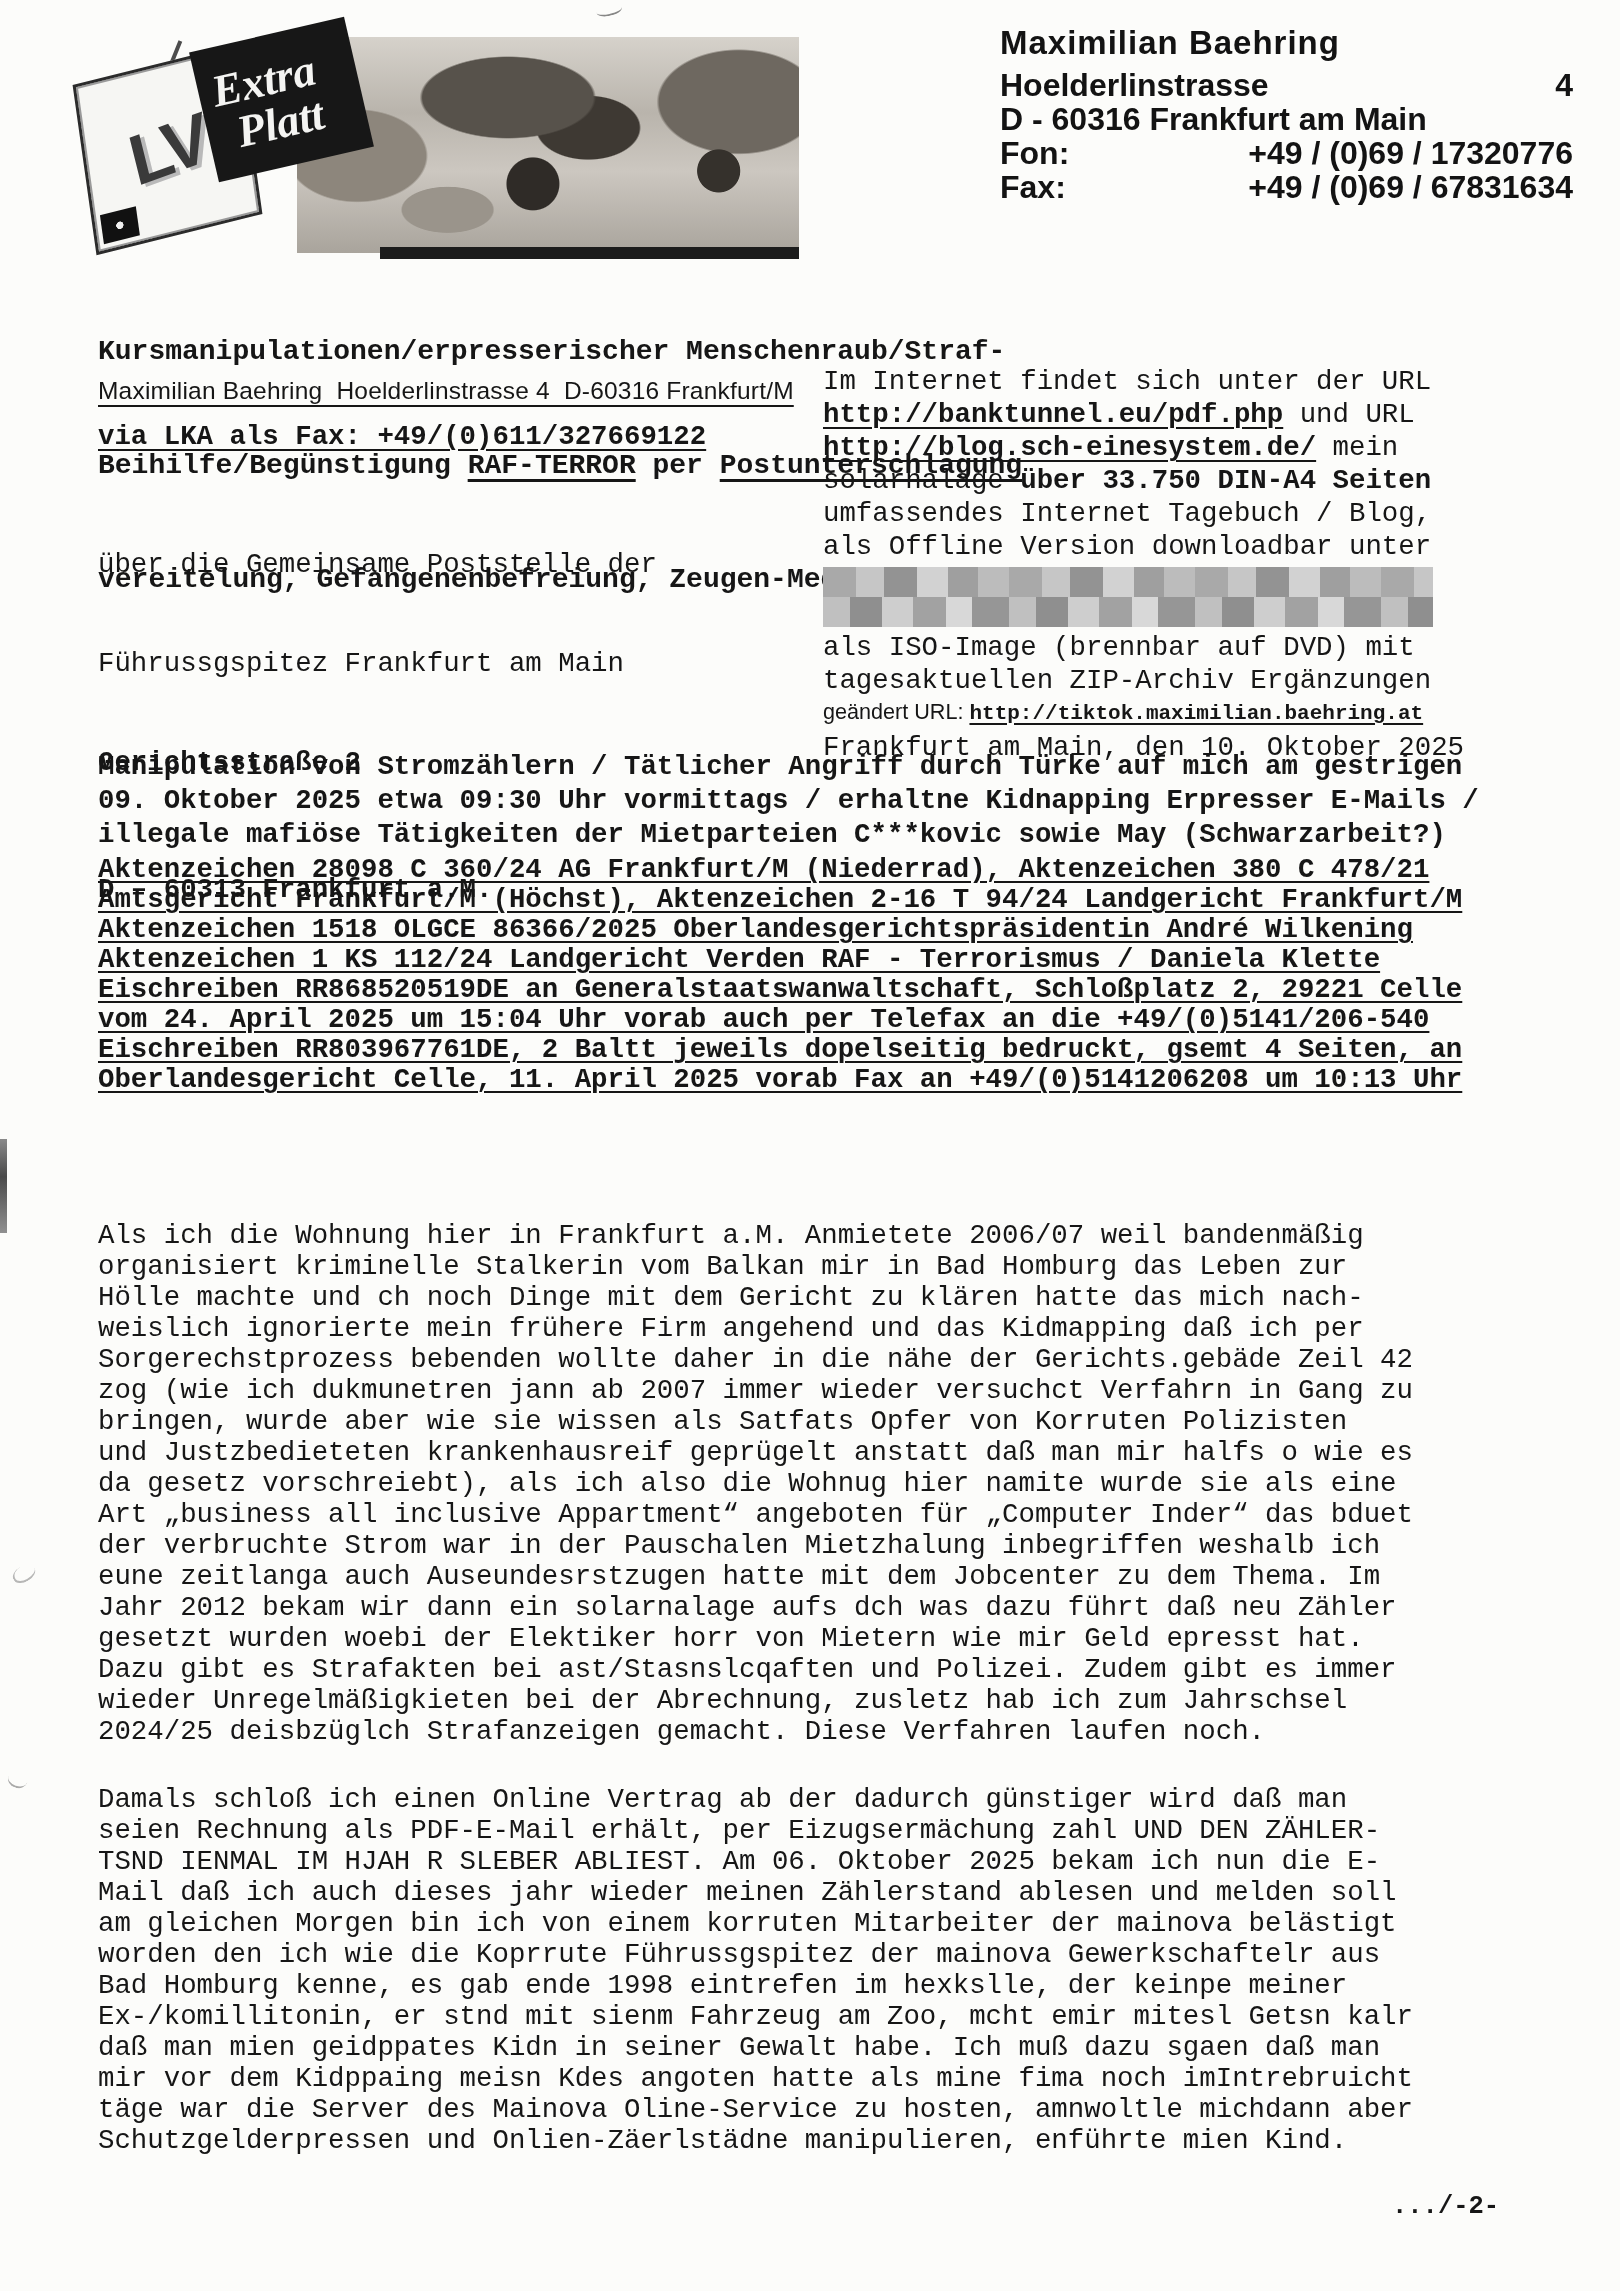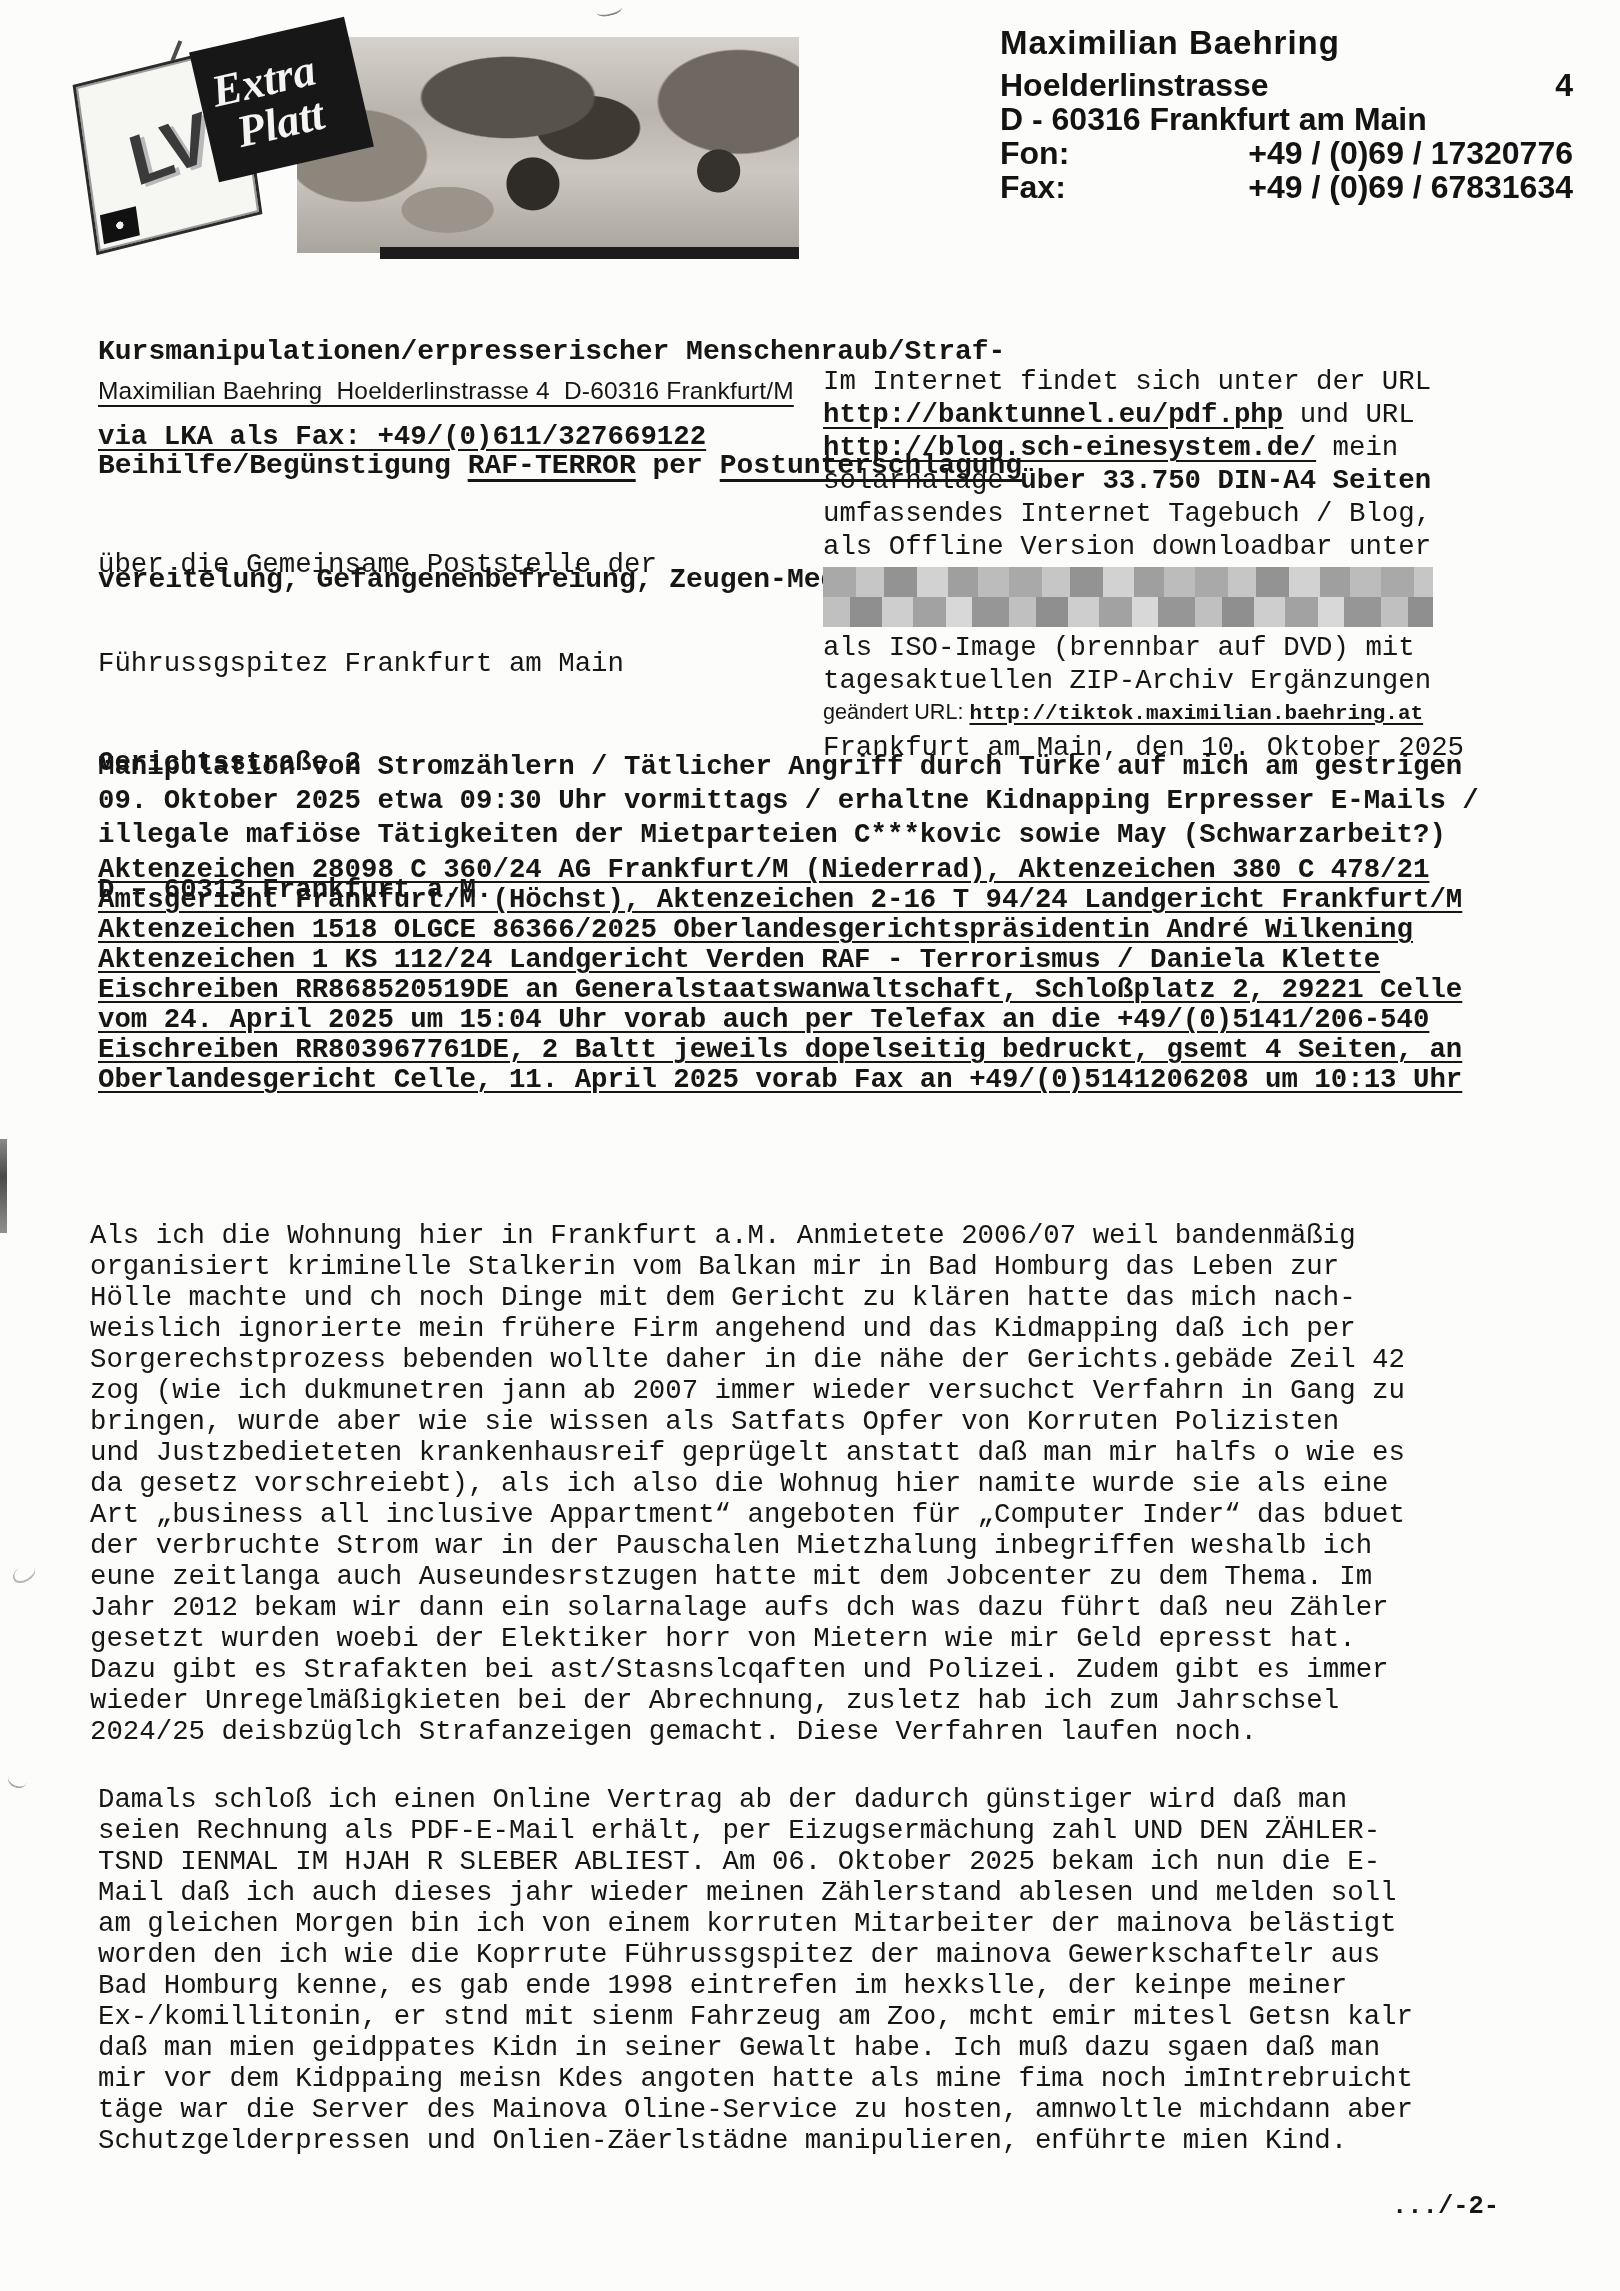--- a/index.html
+++ b/index.html
@@ -87,21 +87,21 @@
   .inet-small .lbl { font-family:"Liberation Sans",sans-serif; font-size:21.6px; }
   .inet-small .url { font-family:"Liberation Mono","DejaVu Sans Mono",monospace; font-size:21px; font-weight:700;
     text-decoration:underline; text-decoration-thickness:2px; text-underline-offset:3.9px; }
   .dateline { margin-top:4.9px; white-space:pre; }
 
   
   .subject { position:absolute; left:98px; top:750px; font-size:27.4px; line-height:34px; font-weight:700; white-space:pre; }
   .caseblock { position:absolute; left:98px; top:855px; font-size:27.4px; line-height:30px; font-weight:700; white-space:pre;
     text-decoration:underline; text-decoration-thickness:2px; text-underline-offset:3.9px; }
   .para1 { position:absolute; left:98px; top:1106px; font-size:27.4px; line-height:32px; white-space:pre; }
-  .para2 { position:absolute; left:90px; top:1220px; font-size:27.4px; line-height:31px; white-space:pre; }
+  .para2 { position:absolute; left:98px; top:1220px; font-size:27.4px; line-height:31px; white-space:pre; }
   .para3 { position:absolute; left:98px; top:1784px; font-size:27.4px; line-height:31px; white-space:pre; }
 
   .pagemark { position:absolute; left:1392px; top:2192px; font-size:25.5px; font-weight:700; white-space:pre; }
 
   
   .sliver { position:absolute; left:0; top:1139px; width:6.9px; height:94px;
     background:linear-gradient(180deg,#8a8a8a,#4a4a4a 40%,#909090); }
   .mark-top { position:absolute; left:596px; top:3.9px; width:25.5px; height:9.8px;
     border-bottom:2.9px solid #6a6a6a; border-radius:50%; transform:rotate(-12deg); opacity:.8; }
   .mark-left1 { position:absolute; left:11.8px; top:1566px; width:21.6px; height:13.7px;

